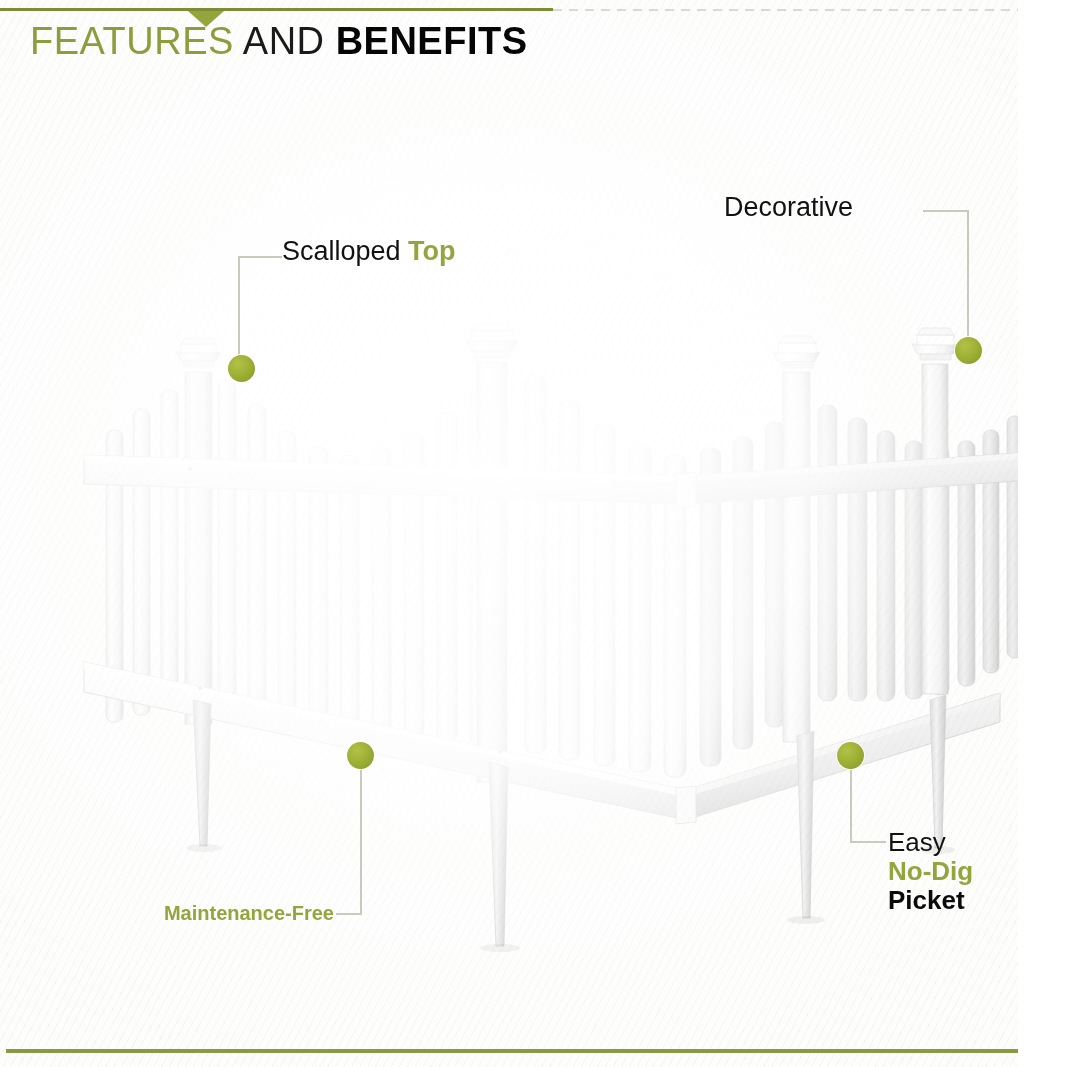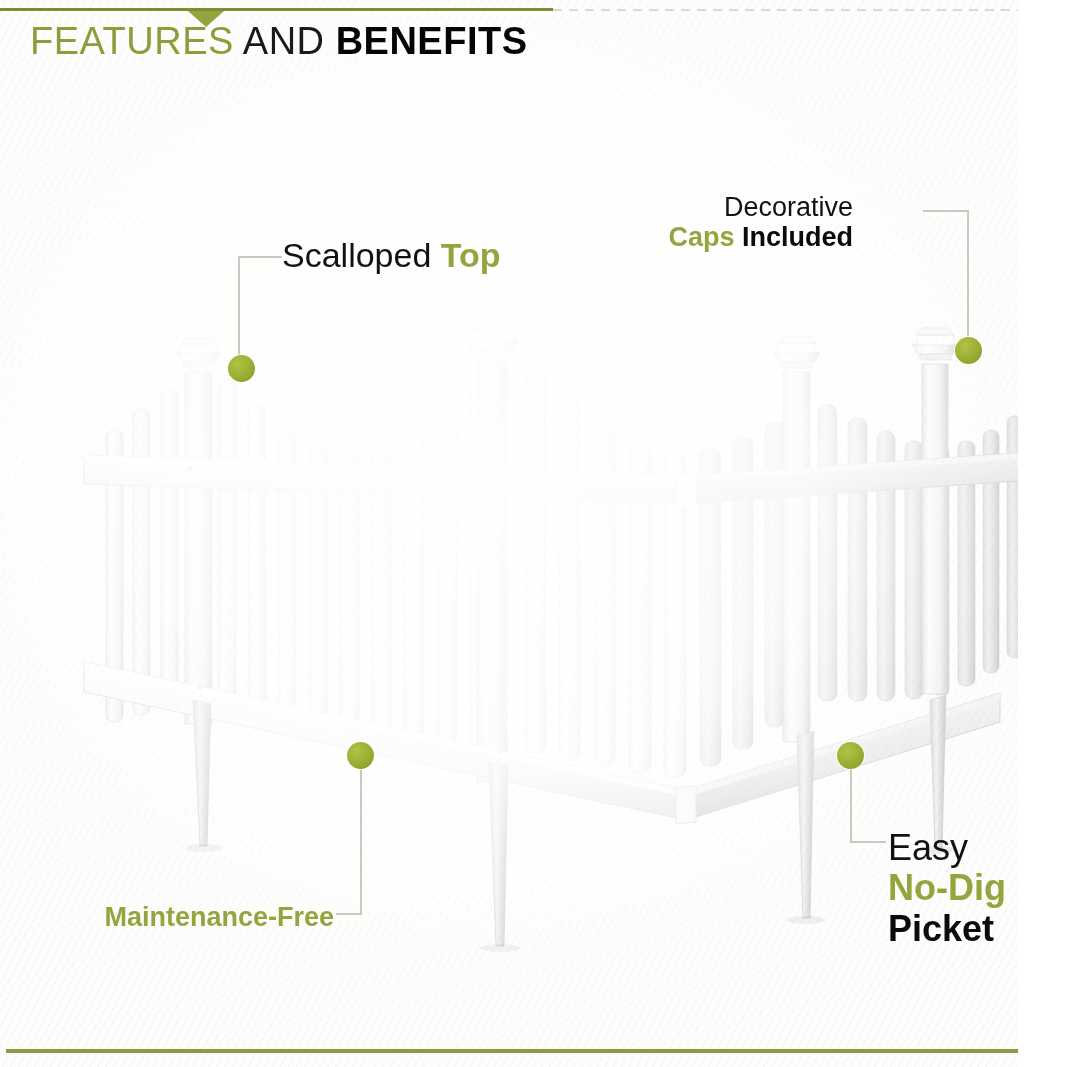--- a/index.html
+++ b/index.html
@@ -69,24 +69,24 @@
   .heading .k{color:#1a1a1a;font-weight:400;}
   .heading .kb{color:#050505;font-weight:700;}
 
   
   .callout{position:absolute;line-height:1.12;}
   .callout .ln{white-space:nowrap;}
   .c-green{color:#93a63d;font-weight:700;}
   .c-blackb{color:#0b0b0b;font-weight:700;}
   .c-black{color:#121212;font-weight:400;}
 
-  #co-scalloped{left:282px;top:236px;font-size:34px;text-align:left;}
+  #co-scalloped{left:282px;top:236px;font-size:27px;text-align:left;}
   #co-caps{right:165px;top:192px;font-size:27px;text-align:right;}
-  #co-maint{left:84px;top:902px;font-size:27px;text-align:right;width:250px;}
-  #co-easy{left:888px;top:828px;font-size:36px;text-align:left;}
+  #co-maint{left:84px;top:902px;font-size:20px;text-align:right;width:250px;}
+  #co-easy{left:888px;top:828px;font-size:26px;text-align:left;}
 
   
   .leader{position:absolute;}
   .lead-h{position:absolute;height:2px;background:#c9c9bd;}
   .lead-v{position:absolute;width:2px;background:#c9c9bd;}
   .dot{
     position:absolute;width:27px;height:27px;border-radius:50%;
     background:radial-gradient(circle at 36% 32%,#b2c247 0%,#9aad32 55%,#849628 100%);
     box-shadow:0 0 0 1px rgba(255,255,255,0.85);
   }
@@ -289,24 +289,20 @@
 
   <div class="leader">
     <div class="lead-h" style="left:923px;top:210px;width:46px;"></div>
     <div class="lead-v" style="left:967px;top:210px;height:140px;"></div>
   </div>
   <div class="dot" style="left:955px;top:337px;"></div>
   <div class="callout" id="co-caps">
     <div class="ln">
       <span class="c-black">Decorative</span>
     </div>
-    <div class="ln">
-      <span class="c-green">Caps</span>
-      <span class="c-blackb">Included</span>
-    </div>
   </div>
 
   <div class="leader">
     <div class="lead-v" style="left:360px;top:768px;height:146px;"></div>
     <div class="lead-h" style="left:336px;top:913px;width:26px;"></div>
   </div>
   <div class="dot" style="left:347px;top:742px;"></div>
   <div class="callout" id="co-maint">
     <div class="ln">
       <span class="c-green">Maintenance-Free</span>

